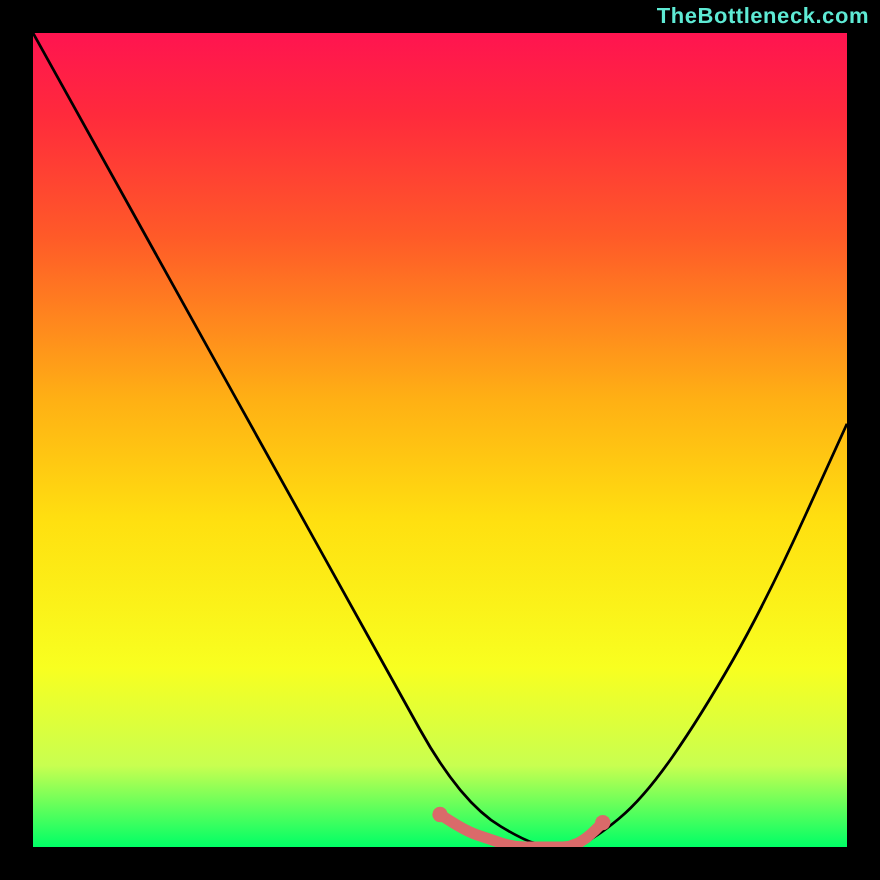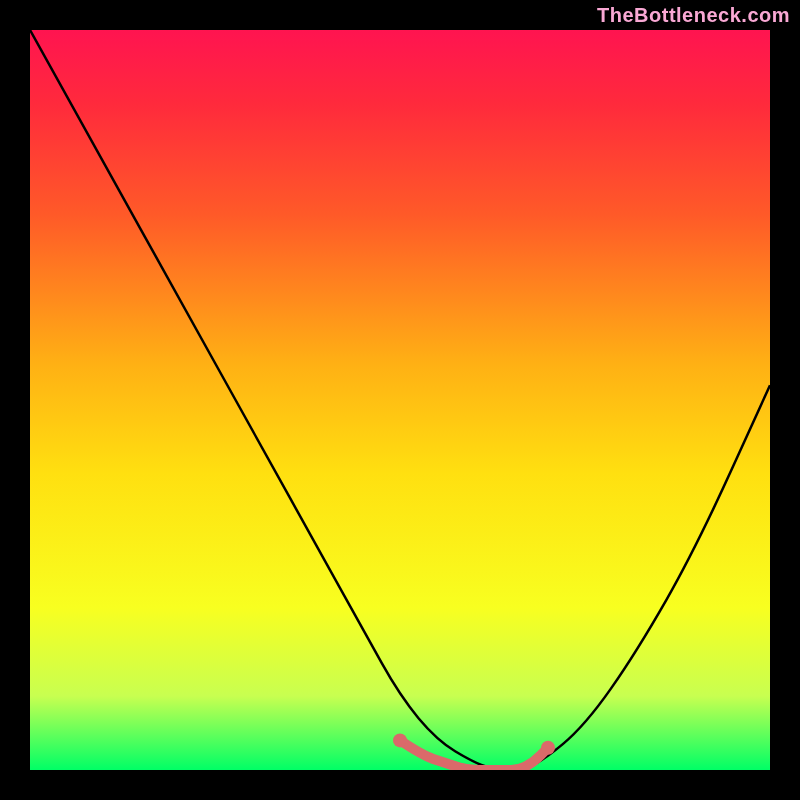--- a/index.html
+++ b/index.html
@@ -8,21 +8,21 @@
     width: 800px;
     height: 800px;
     background: #000;
     font-family: Arial, Helvetica, sans-serif;
     overflow: hidden;
   }
   .watermark {
     position: absolute;
     top: 4px;
     right: 10px;
-    color: #f9a8d4;
+    color: #5eead4;
     font-size: 20px;
     font-weight: bold;
     letter-spacing: 0.5px;
     z-index: 10;
     margin-left: 13px;
   }
   .chart-wrap {
     position: absolute;
     left: 30px;
     top: 30px;

